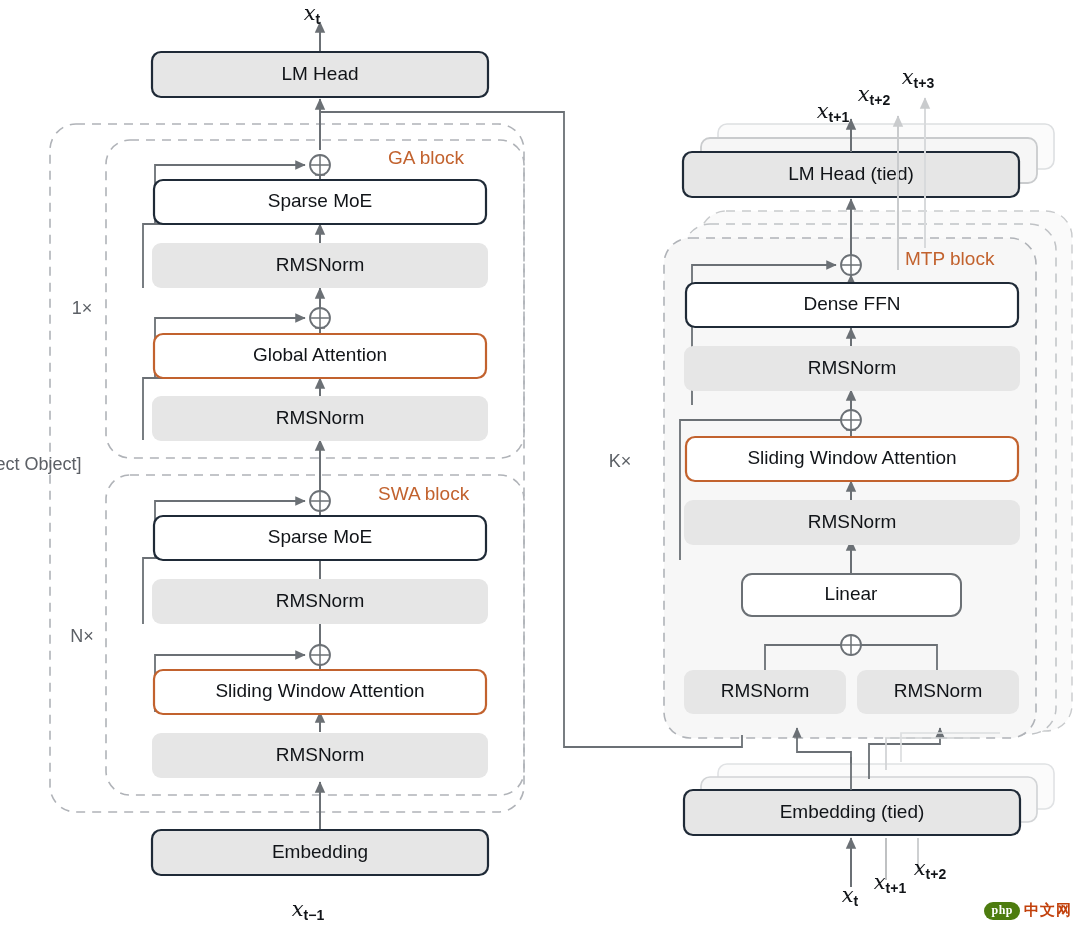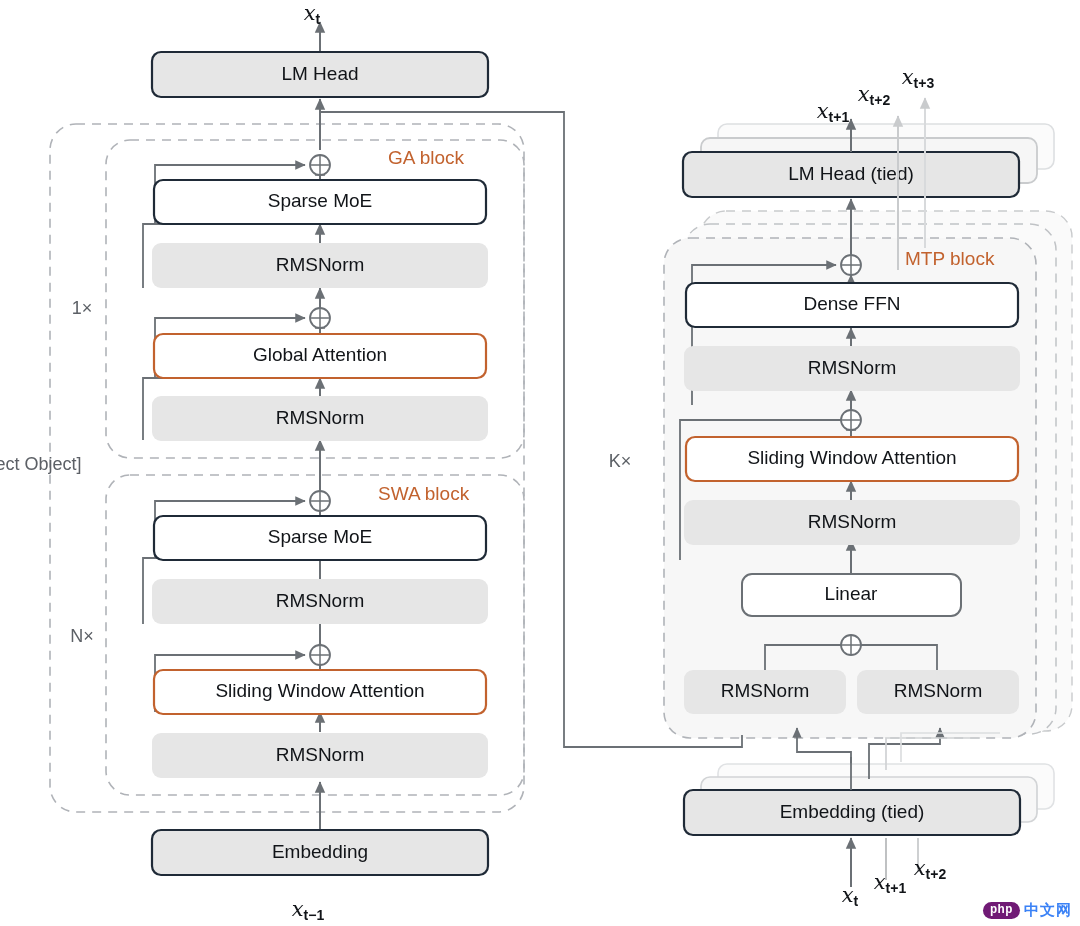--- a/index.html
+++ b/index.html
@@ -28,25 +28,25 @@
   }
   .tok-sub{
     font-family:"Liberation Sans","DejaVu Sans",sans-serif;
     font-style:normal; font-weight:bold; font-size:14px;
   }
   #watermark{
     position:absolute; right:8px; bottom:6px;
     display:flex; align-items:center; gap:4px;
   }
   #wm-php{
-    background:#701a75; color:#ffffff; font-size:12px; font-weight:bold;
+    background:#4d7c0f; color:#ffffff; font-size:12px; font-weight:bold;
     border-radius:9px; padding:1px 7px 2px 7px; letter-spacing:0.5px;
-    font-family:Liberation Mono, monospace;
-  }
-  #wm-cn{ color:#3b82f6; font-size:15px; font-weight:bold; letter-spacing:1px;
+    font-family:Liberation Serif, serif;
+  }
+  #wm-cn{ color:#c2410c; font-size:15px; font-weight:bold; letter-spacing:1px;
     font-family:"DejaVu Sans",sans-serif;}
 </style>
 </head>
 <body>
 
 <div id="stage">
 
 <svg id="diagram" viewBox="0 0 1080 926">
   <defs>
     <marker id="arrowGray" markerWidth="9" markerHeight="9" refX="5.4" refY="3" orient="auto" markerUnits="strokeWidth">

